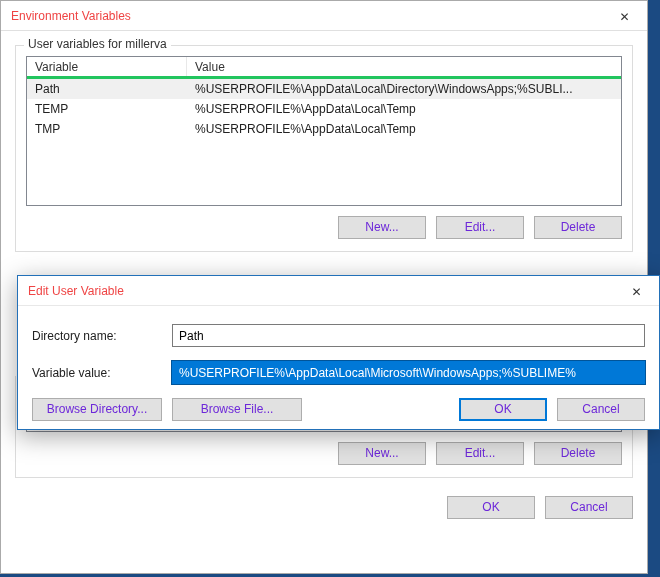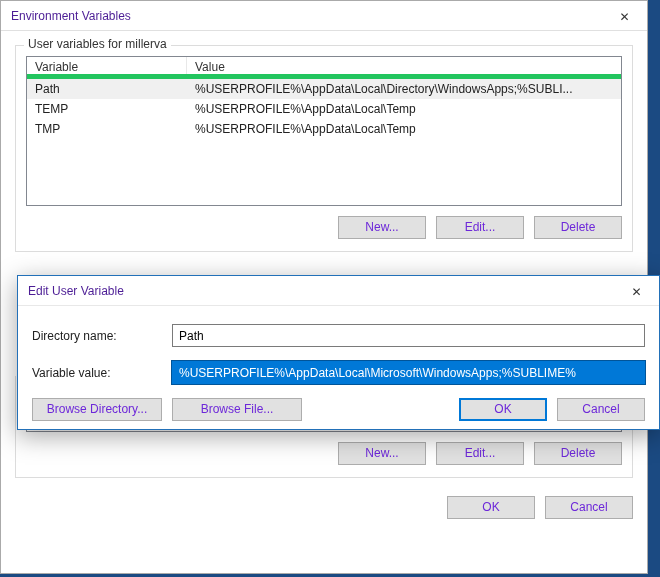--- a/index.html
+++ b/index.html
@@ -1,25 +1,25 @@
 <!DOCTYPE html>
 <html><head>
 <meta charset="utf-8">
 <style>
   * { box-sizing: border-box; font-family: "Segoe UI", Tahoma, sans-serif; font-size: 12px; }
   body { margin: 0; padding: 0; width: 660px; height: 577px; background: #1b4a82; overflow: hidden; position: relative; }
   .env-window { position: absolute; left: 0; top: 0; width: 648px; height: 574px; background: #ffffff; border: 1px solid #aaaaaa; }
   .titlebar { height: 30px; line-height: 30px; padding: 0 10px; border-bottom: 1px solid #e0e0e0; position: relative; }
-  .title-text { color: #4c1d95; }
+  .title-text { color: #ef4444; }
   .close-btn { position: absolute; right: 0; top: 0; width: 45px; height: 30px; text-align: center; line-height: 30px; font-size: 14px; color: #333; }
   .body { padding: 14px; }
   .groupbox { border: 1px solid #dcdcdc; padding: 10px 10px 12px 10px; margin-bottom: 4px; position: relative; }
   .group-label { position: absolute; top: -9px; left: 8px; background: #fff; padding: 0 4px; color: #333; }
   .table { border: 1px solid #828790; height: 150px; background: #fff; overflow: hidden; }
-  .table-header { display: flex; background: #fff; border-bottom: 5px solid #22c55e; height: 22px; }
+  .table-header { display: flex; background: #fff; border-bottom: 3px solid #22c55e; height: 22px; }
   .th { padding: 3px 8px; color: #333; }
   .th.var { width: 160px; border-right: 1px solid #e8e8e8; }
   .th.val { flex: 1; }
   .table-body { }
   .tr { display: flex; height: 20px; align-items: center; }
   .tr.selected { background: #f0f0f0; }
   .td { padding: 2px 8px; color: #222; white-space: nowrap; overflow: hidden; text-overflow: ellipsis; }
   .td.var { width: 160px; }
   .td.val { flex: 1; }
   .btn-row { display: flex; justify-content: flex-end; gap: 10px; margin-top: 10px; }

